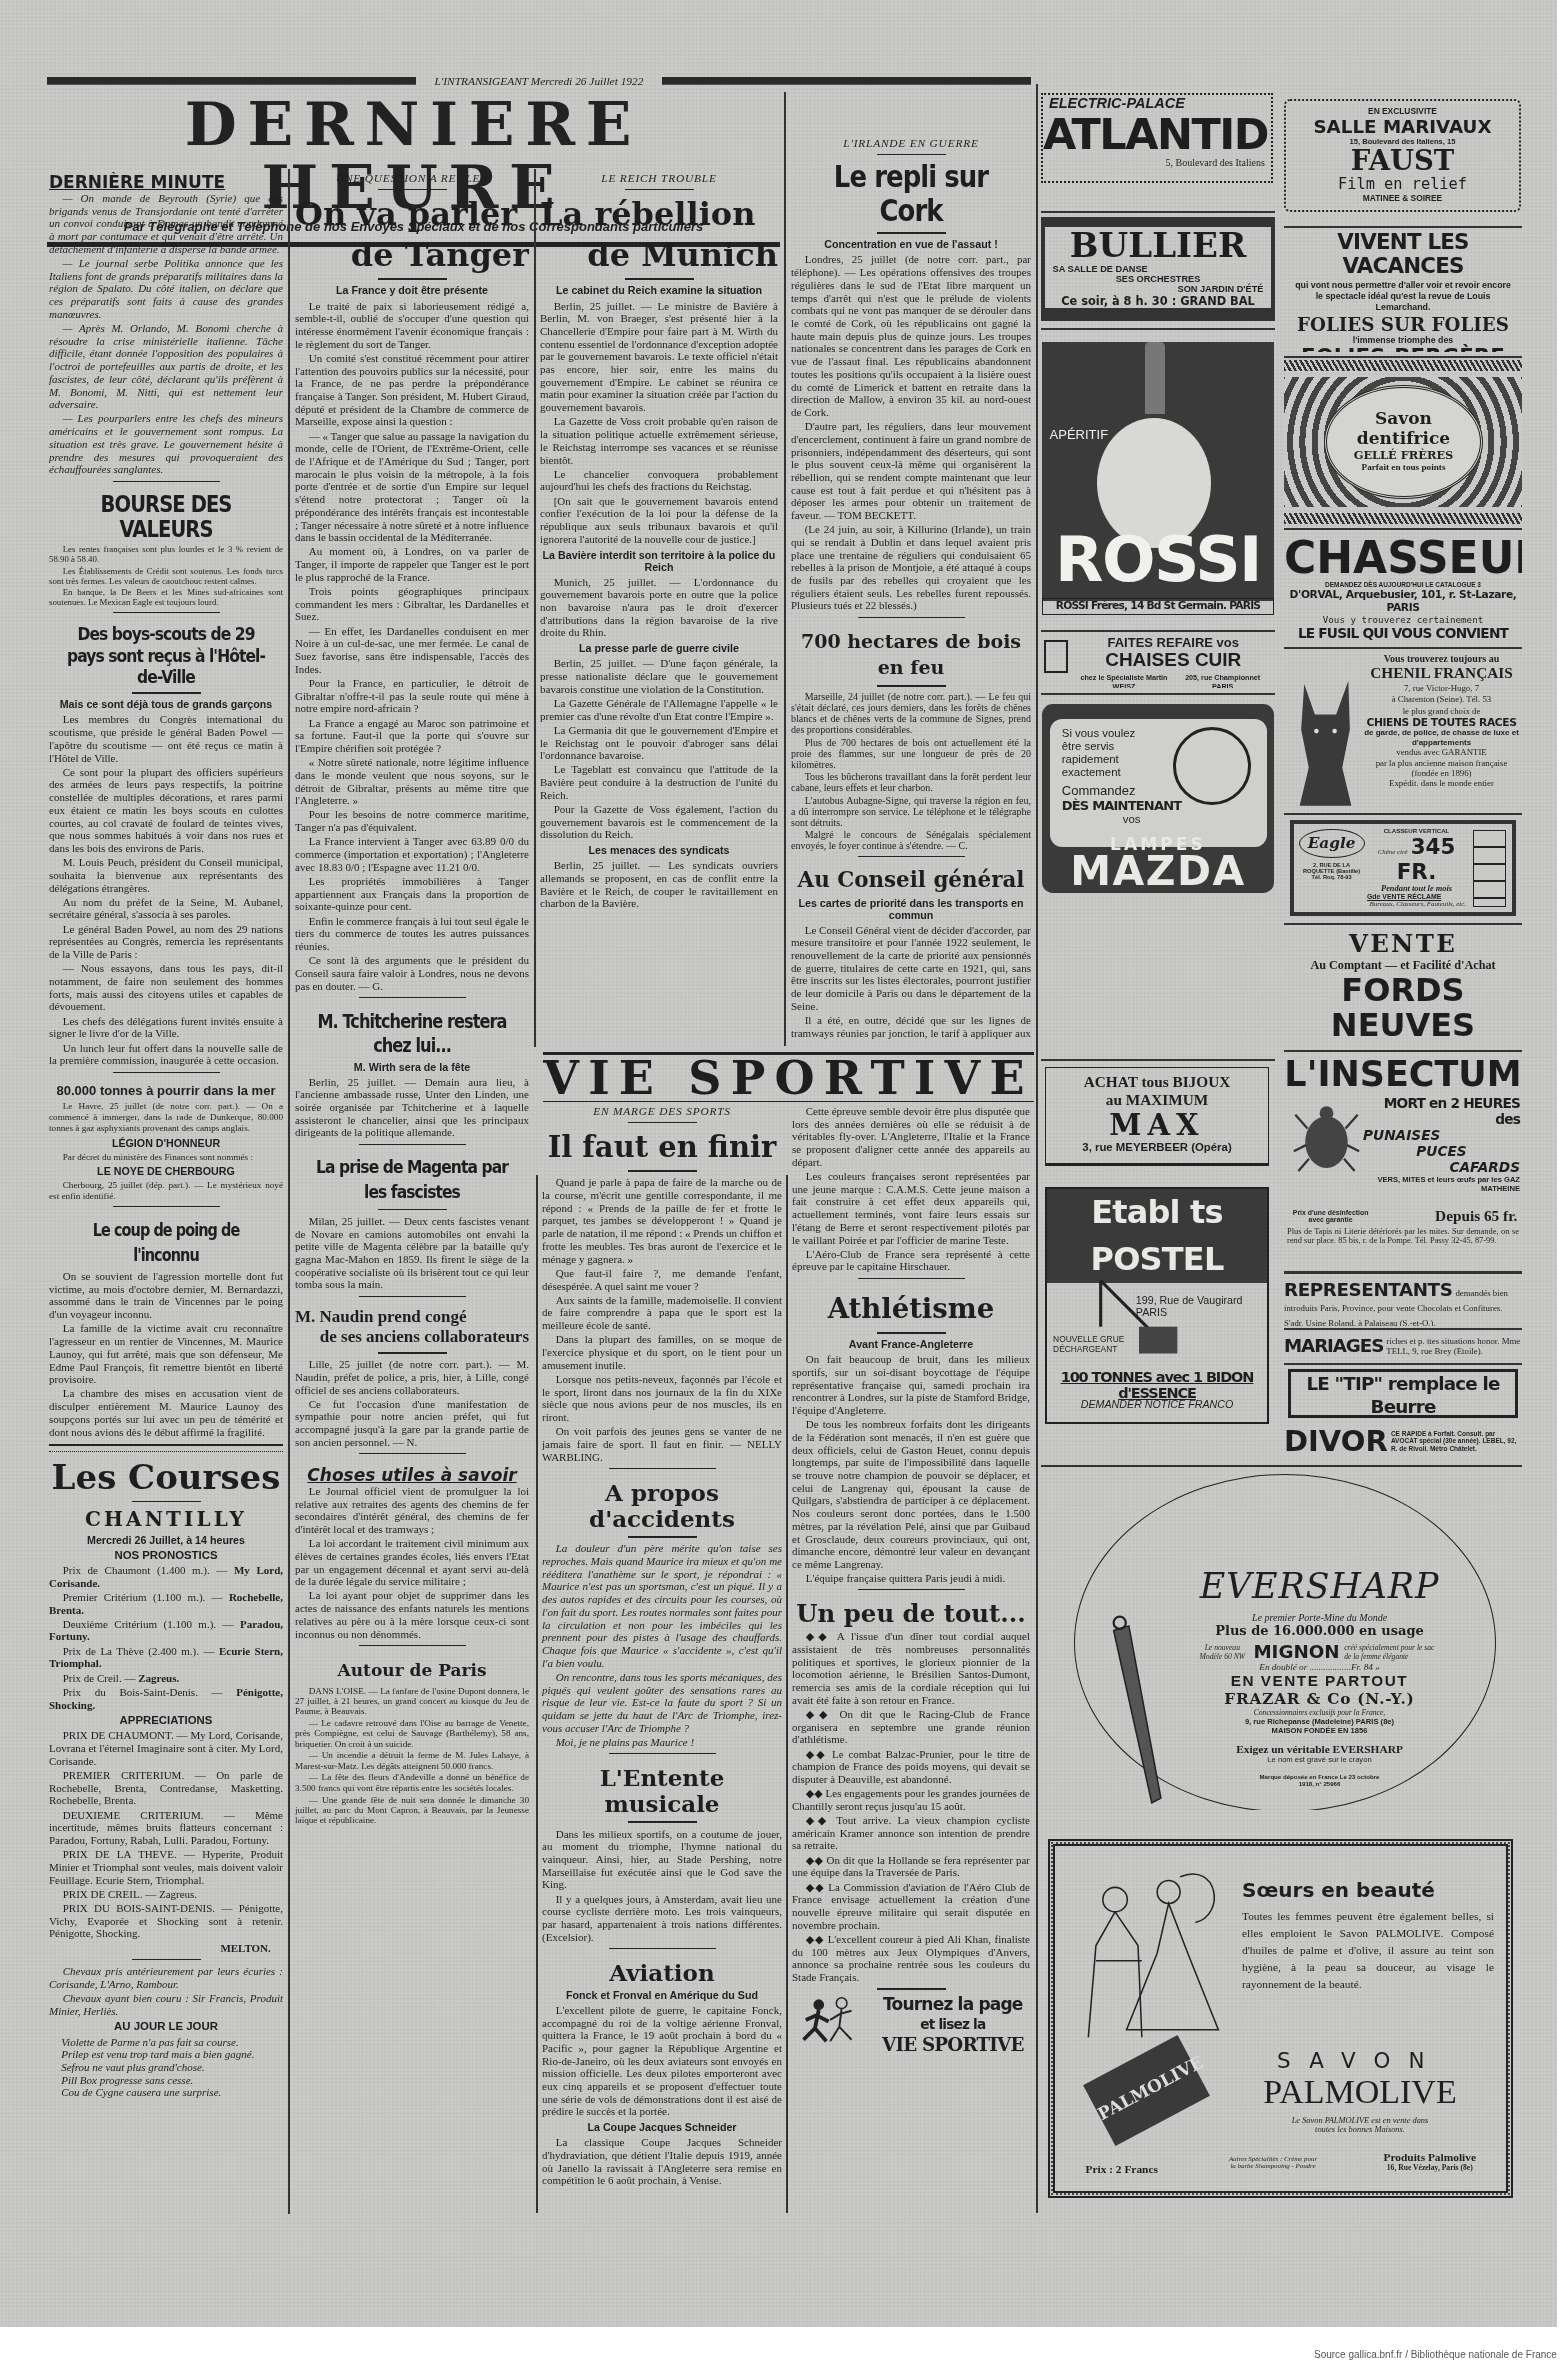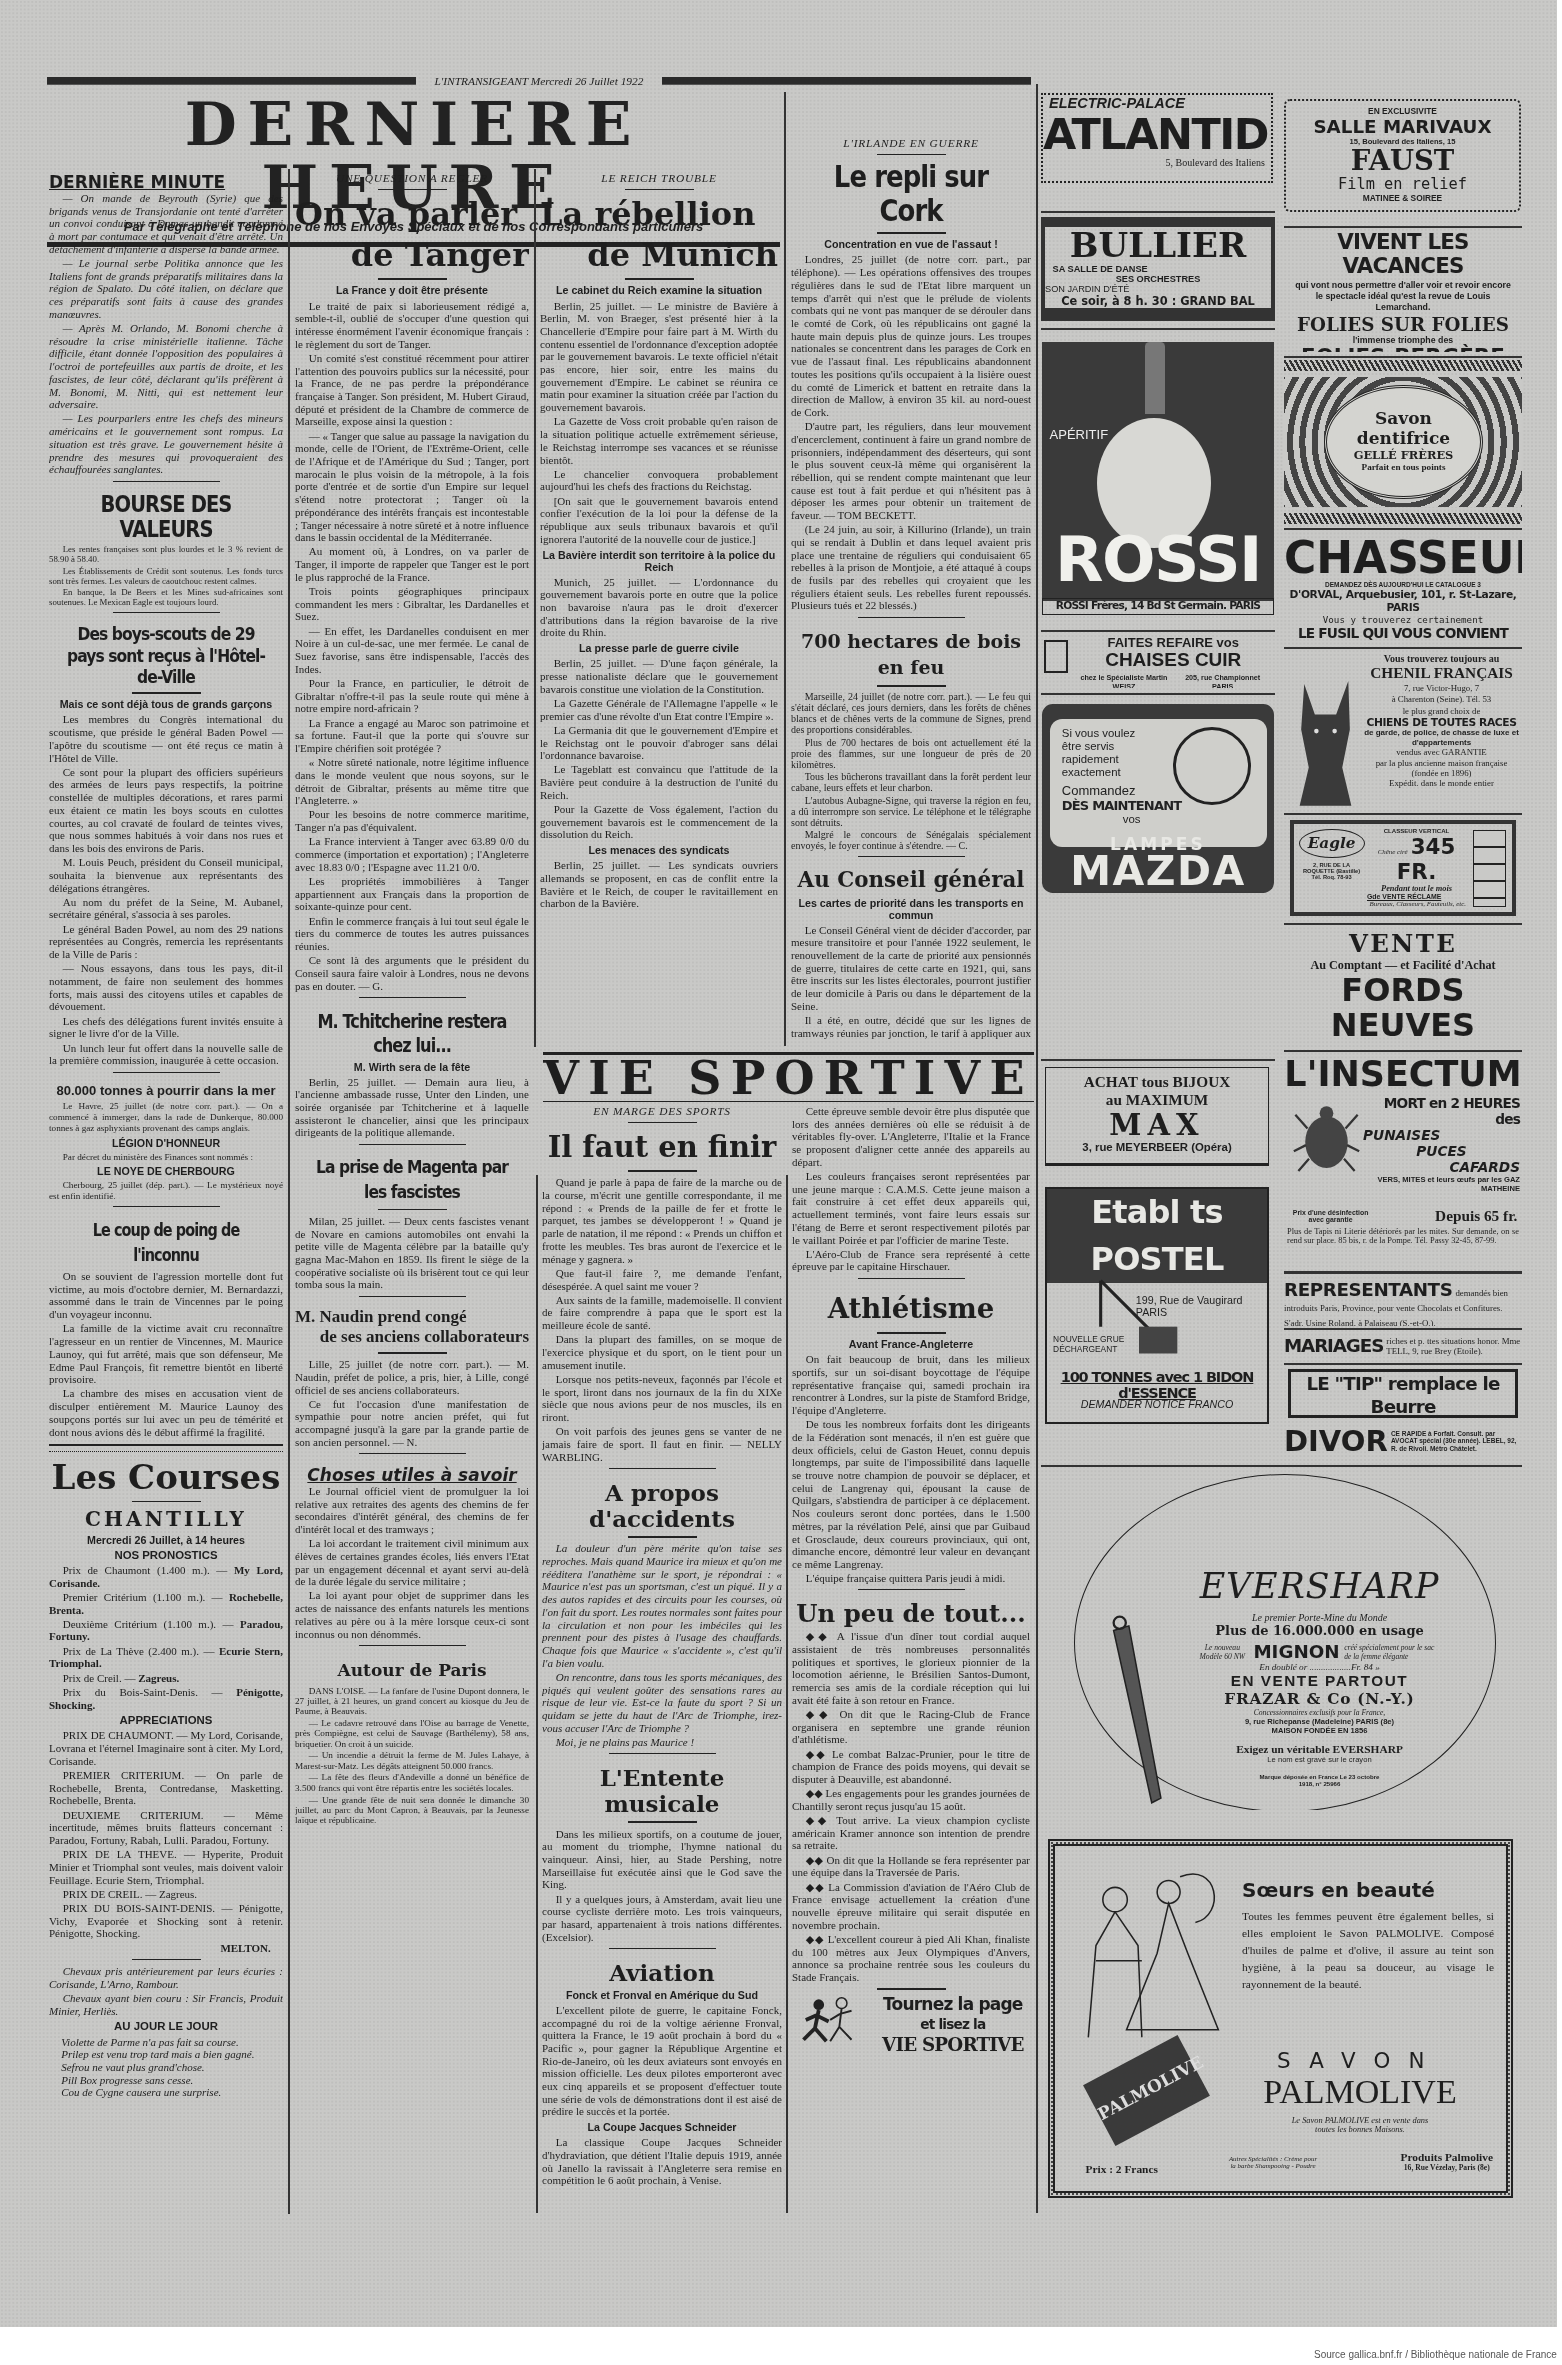--- a/index.html
+++ b/index.html
@@ -308,21 +308,21 @@
   <div class="ad" style="left:1041px;top:93px;width:232px;height:90px;border:2.3px dotted #222;">
     <span class="t sans" style="font:italic 900 14.5px 'Liberation Sans',sans-serif;text-align:left;padding-left:6.1px">ELECTRIC-PALACE</span>
     <span class="t cond" style="font-size:43px;line-height:46px">ATLANTIDE</span>
     <span class="t" style="font-size:10px;text-align:right;padding-right:6.1px">5, Boulevard des Italiens</span>
   </div>
   <div class="hrule" style="left:1041px;top:211px;width:234px"></div>
   <div class="ad" style="left:1041px;top:217px;width:234px;height:104px;border:4.6px solid #333;border-top-width:10.7px;border-bottom-width:13.7px;">
     <span class="t" style="font:bold 34px 'DejaVu Serif',serif;line-height:37px">BULLIER</span>
     <span class="t sans" style="font-size:9.2px;font-weight:bold;text-align:left;padding-left:7.6px">SA SALLE DE DANSE</span>
     <span class="t sans" style="font-size:9.2px;font-weight:bold">SES ORCHESTRES</span>
-    <span class="t sans" style="font-size:9.2px;font-weight:normal;text-align:left;padding-right:7.6px">SON JARDIN D'ÉTÉ</span>
+    <span class="t sans" style="font-size:9.2px;font-weight:bold;text-align:right;padding-right:7.6px">SON JARDIN D'ÉTÉ</span>
     <span class="t cond" style="font-size:11.4px;letter-spacing:0">Ce soir, à 8 h. 30 : GRAND BAL</span>
   </div>
   <div class="hrule" style="left:1041px;top:328px;width:234px"></div>
   <div class="ad dark" style="left:1042px;top:342px;width:232px;height:259px">
     <span class="t sans" style="position:absolute;left:7.6px;top:85px;font-size:13px;color:#eee">APÉRITIF</span>
     <div style="position:absolute;left:103px;top:0;width:20px;height:72px;background:#777;border-radius:4.6px 4.6px 0 0"></div>
     <div style="position:absolute;left:55px;top:76px;width:114px;height:130px;border-radius:50%;background:#d8d8d4"></div>
     <span class="t cond" style="position:absolute;left:0;right:0;top:183px;font-size:63px;line-height:69px;color:#f0f0ec">ROSSI</span>
   </div>
   <div class="ad" style="left:1042px;top:598px;width:232px;height:17px;border:1.5px solid #222;font:bold 10.7px 'DejaVu Sans',sans-serif;letter-spacing:-0.8px;line-height:13.7px">ROSSI Frères, 14 Bd St Germain. PARIS</div>
@@ -530,21 +530,21 @@
       <span class="t" style="font:11.4px 'Liberation Serif',serif;line-height:17px;text-align:justify;margin-top:6.1px">Toutes les femmes peuvent être également belles, si elles emploient le Savon PALMOLIVE. Composé d'huiles de palme et d'olive, il assure au teint son hygiène, à la peau sa douceur, au visage le rayonnement de la beauté.</span>
     </div>
     <div style="position:absolute;left:38px;top:210px;width:107px;height:69px;background:#3a3a3a;transform:rotate(-28deg);color:#ddd;font:bold 17px 'DejaVu Serif',serif;line-height:69px;text-align:center">PALMOLIVE</div>
     <span style="position:absolute;left:30.5px;top:317px;font:bold 11.4px 'Liberation Serif',serif">Prix : 2 Francs</span>
     <div style="position:absolute;left:164px;top:202px;width:282px;text-align:center">
       <span class="t" style="font:21.4px 'DejaVu Sans',sans-serif;letter-spacing:18.3px">SAVON</span>
       <span class="t" style="font:34px 'Liberation Serif',serif;line-height:37px">PALMOLIVE</span>
       <span class="t" style="font:italic 8.4px 'Liberation Serif',serif;width:153px;margin:6.1px auto 0">Le Savon PALMOLIVE est en vente dans toutes les bonnes Maisons.</span>
     </div>
     <span style="position:absolute;left:172px;top:309px;width:92px;font:italic 6.9px 'Liberation Serif',serif;text-align:center">Autres Spécialités : Crème pour la barbe Shampooing - Poudre</span>
-    <div style="position:absolute;right:13px;top:305px;">
+    <div style="position:absolute;right:30px;top:305px;">
       <span class="t" style="font:bold 11.4px 'Liberation Serif',serif">Produits Palmolive</span>
       <span class="t" style="font:bold 7.6px 'Liberation Serif',serif">16, Rue Vézelay, Paris (8e)</span>
     </div>
   </div>
 </div>
 
 <div class="credit">Source gallica.bnf.fr / Bibliothèque nationale de France</div>
 
 
 </body></html>

